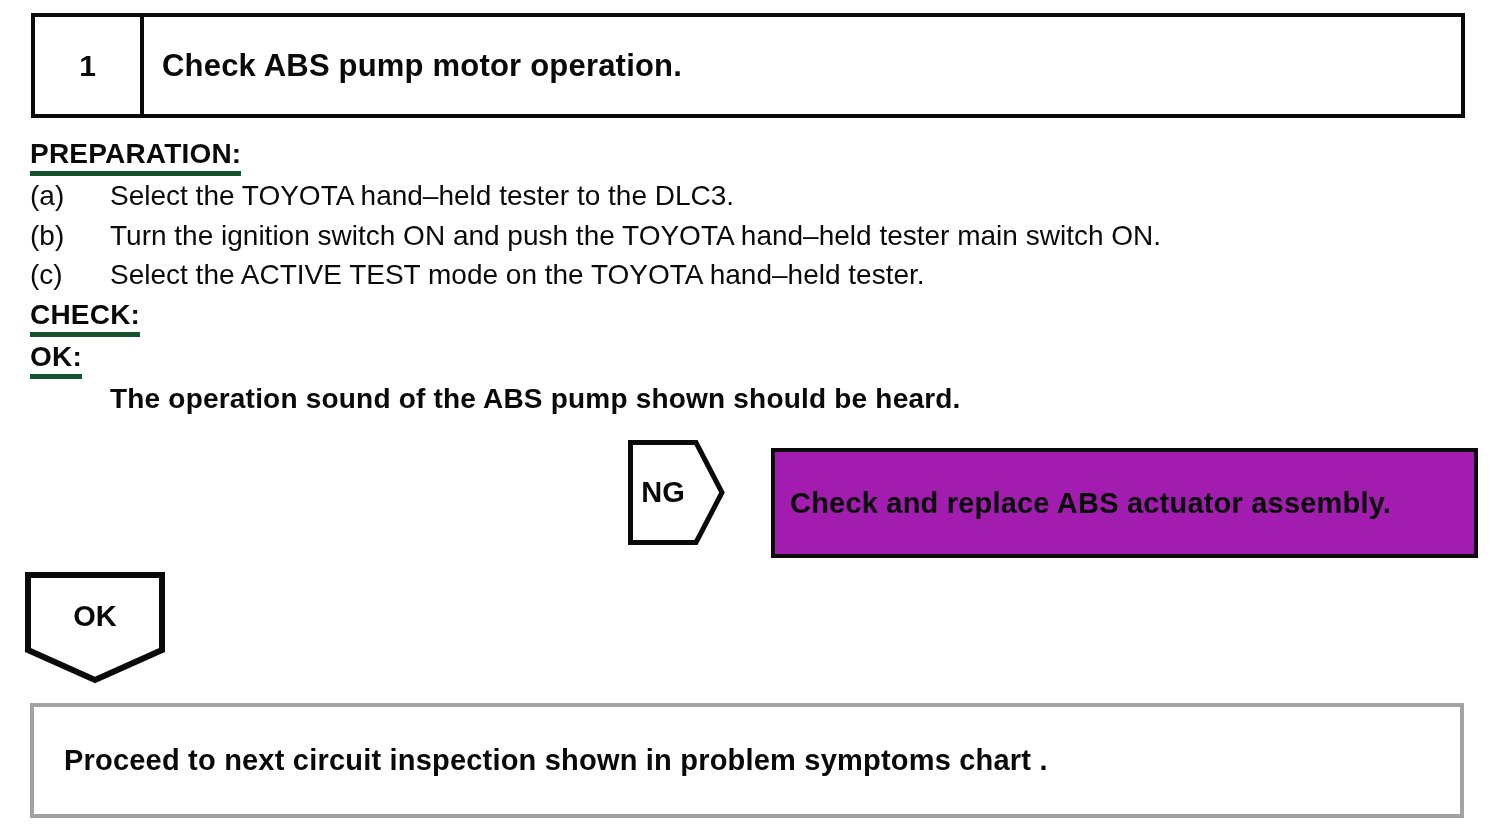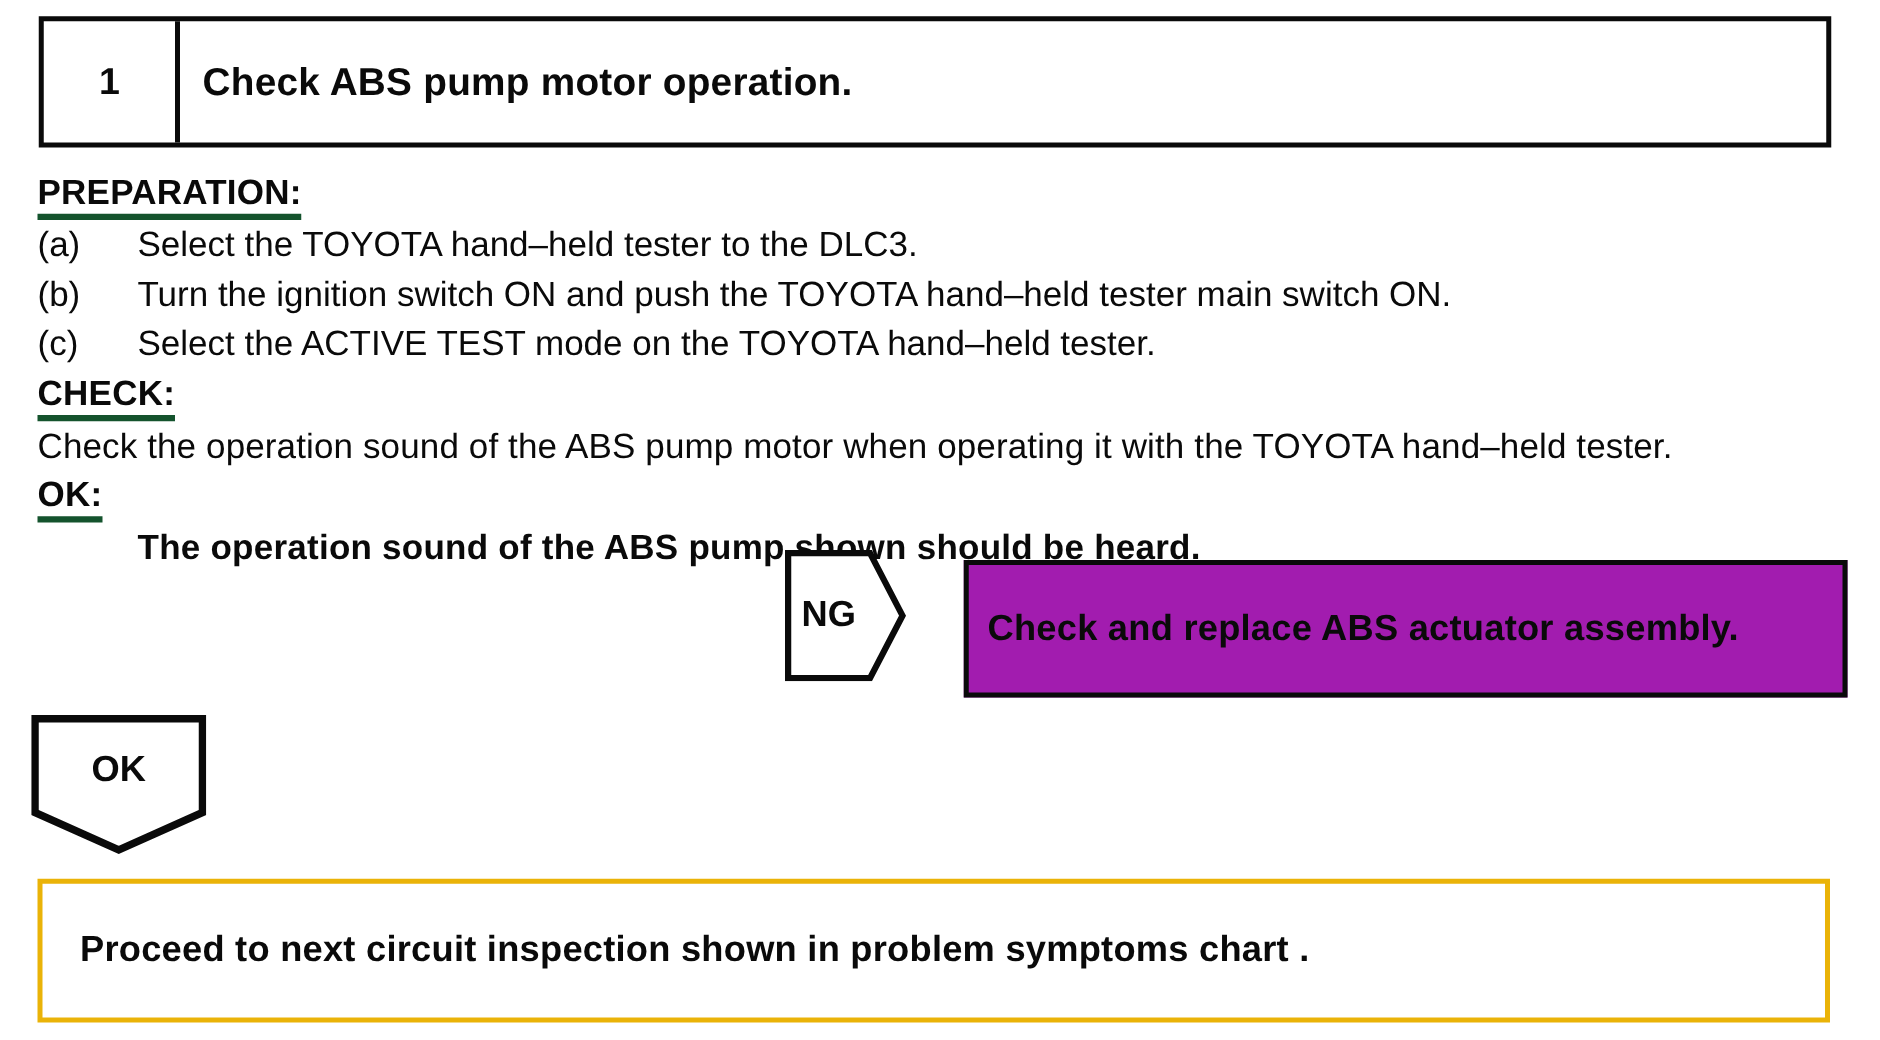--- a/index.html
+++ b/index.html
@@ -111,21 +111,21 @@
     width: 140px; height: 72px;
     display: flex; align-items: center; justify-content: center;
     font-size: 29px; font-weight: bold;
   }
 
   
   .footer-box {
     position: absolute;
     left: 30px; top: 703px;
     width: 1434px; height: 115px;
-    border: 4px solid #eab308;
+    border: 4px solid #a3a3a3;
     display: flex; align-items: center;
     padding-left: 30px;
     font-size: 29px; font-weight: bold;
     letter-spacing: 0.2px;
     background: #fff;
   }
 </style>
 </head>
 <body>
 
@@ -146,21 +146,20 @@
     <div class="list-item">
       <span class="item-label">(b)</span>
       <span class="item-text">Turn the ignition switch ON and push the TOYOTA hand–held tester main switch ON.</span>
     </div>
     <div class="list-item">
       <span class="item-label">(c)</span>
       <span class="item-text">Select the ACTIVE TEST mode on the TOYOTA hand–held tester.</span>
     </div>
 
     <div class="heading"><span class="u">CHECK:</span></div>
-    <div class="plain-text">Check the operation sound of the ABS pump motor when operating it with the TOYOTA hand–held tester.</div>
 
     <div class="heading"><span class="u">OK:</span></div>
     <div class="bold-indent">The operation sound of the ABS pump shown should be heard.</div>
   </div>
 
   <div class="ng-pentagon">
     <svg viewBox="0 0 97 105">
       <polygon points="2.5,2.5 68,2.5 94,52.5 68,102.5 2.5,102.5" fill="#ffffff" stroke="#0a0a0a" stroke-width="5" stroke-linejoin="miter"></polygon>
     </svg>
     <div class="ng-label">NG</div>

